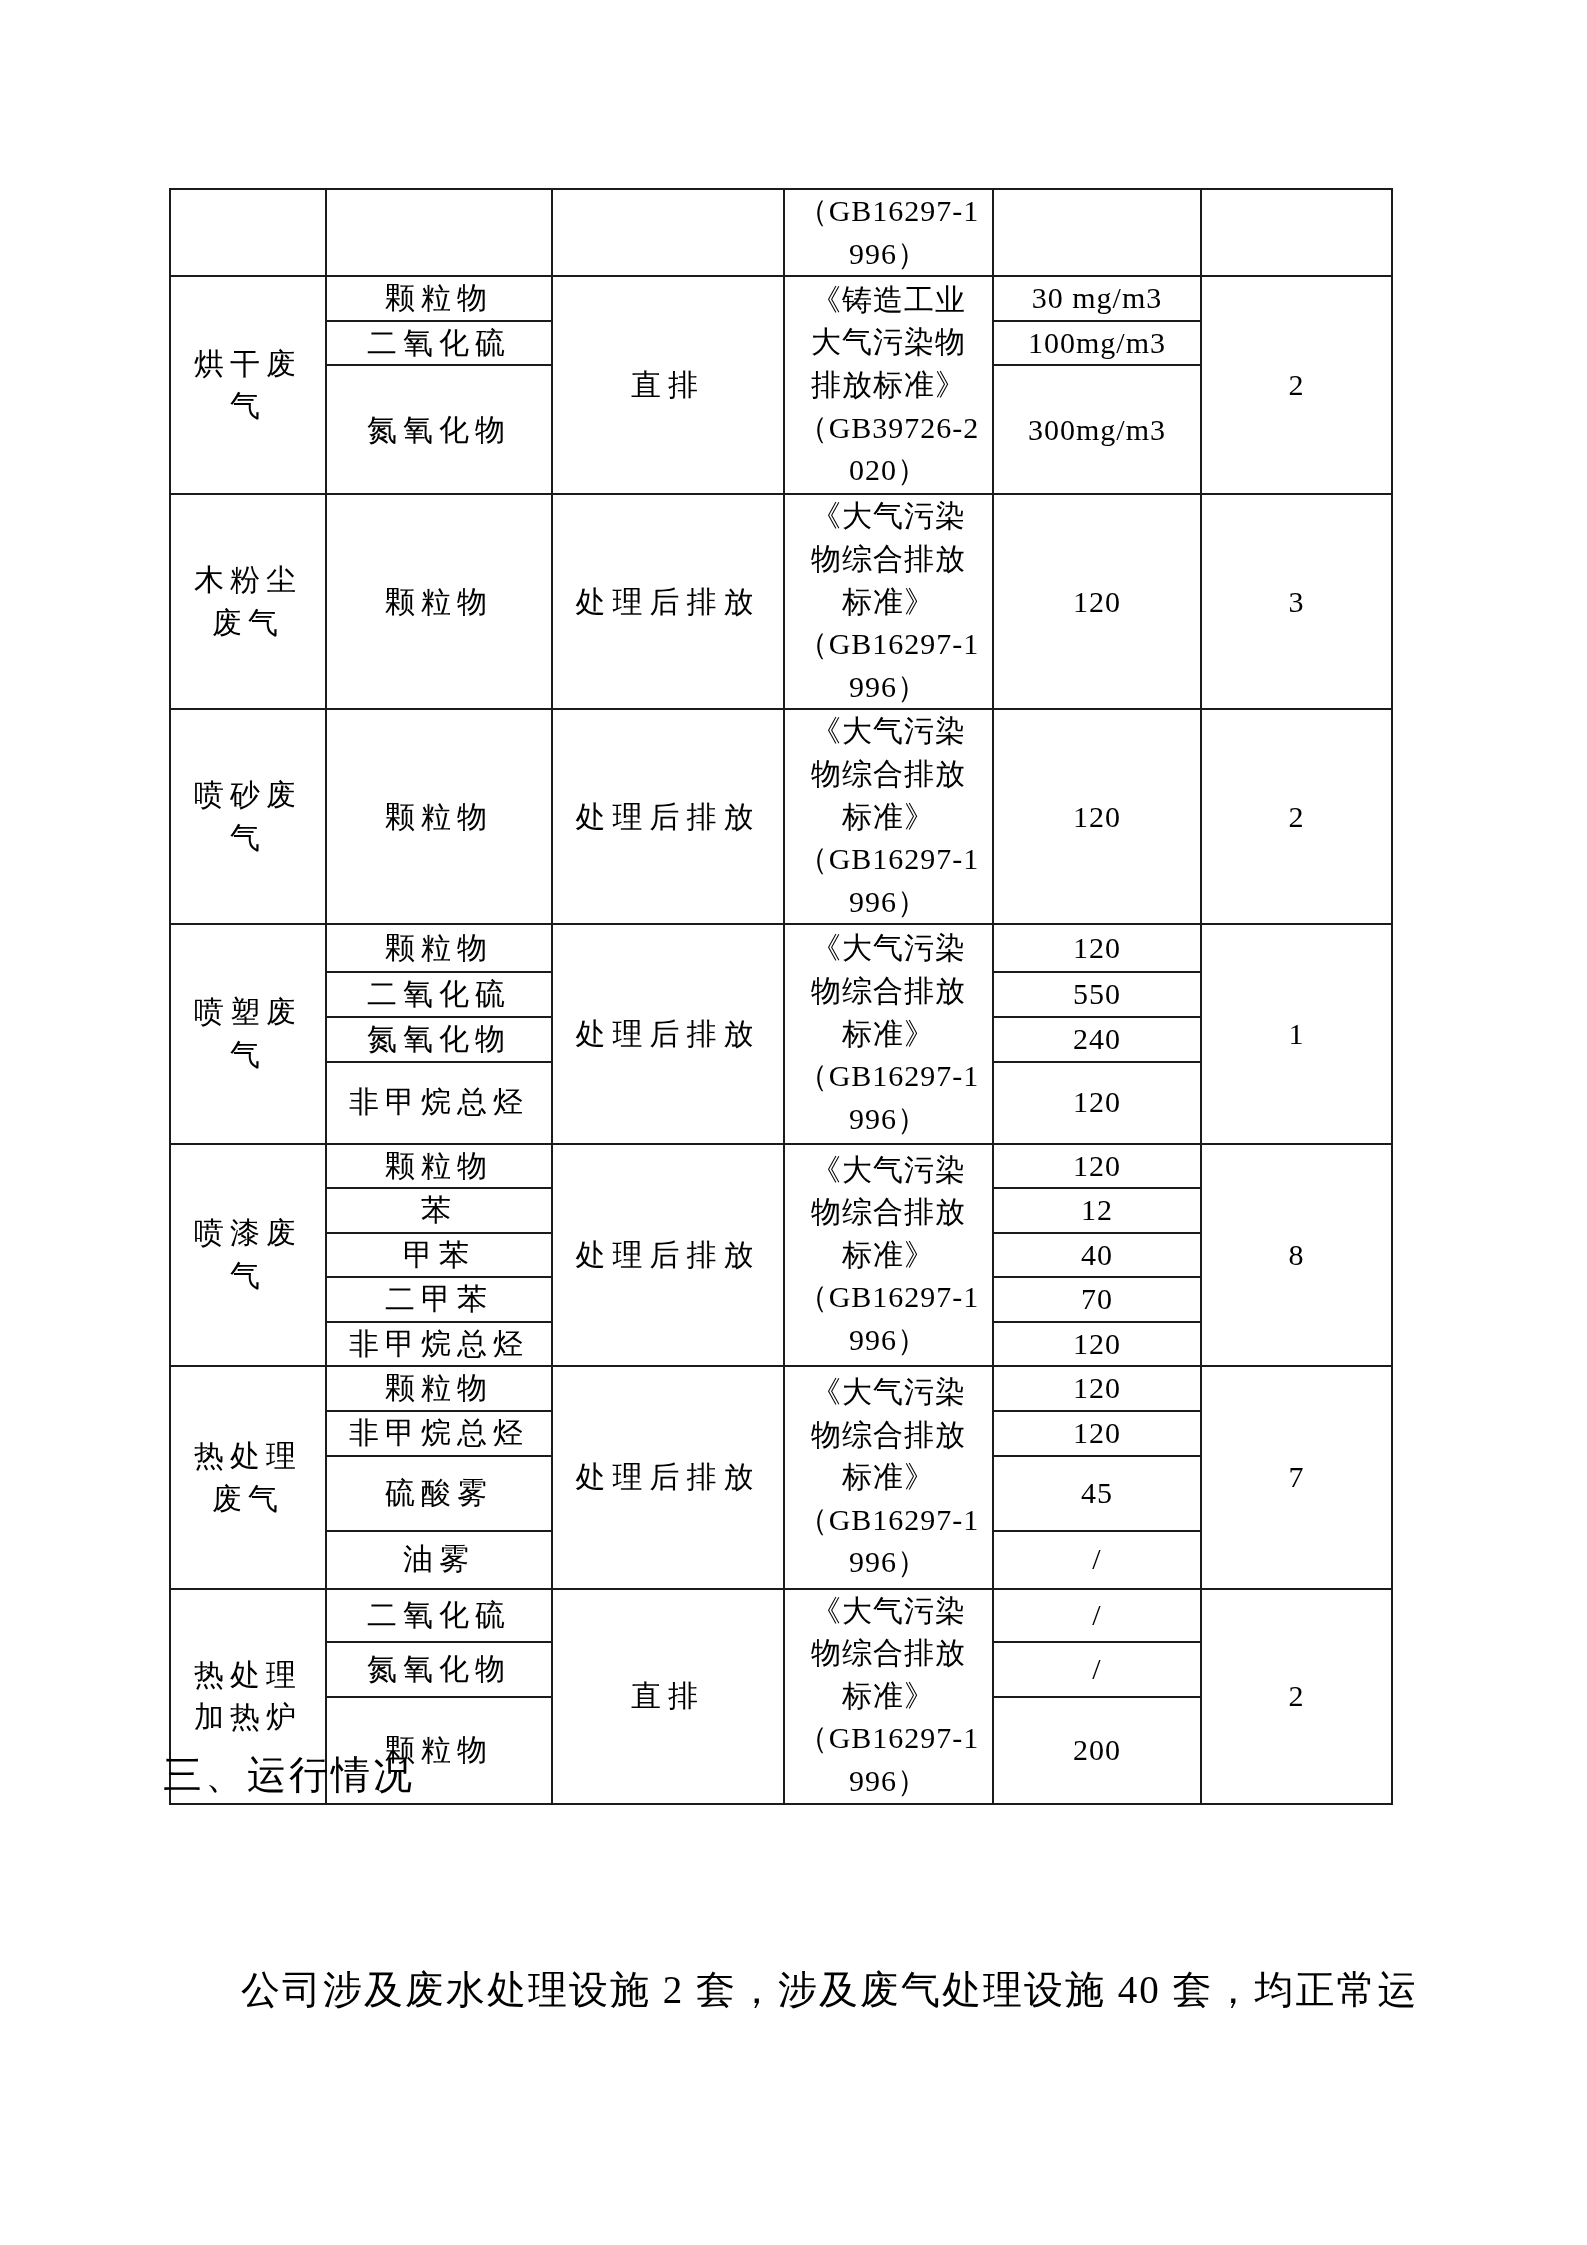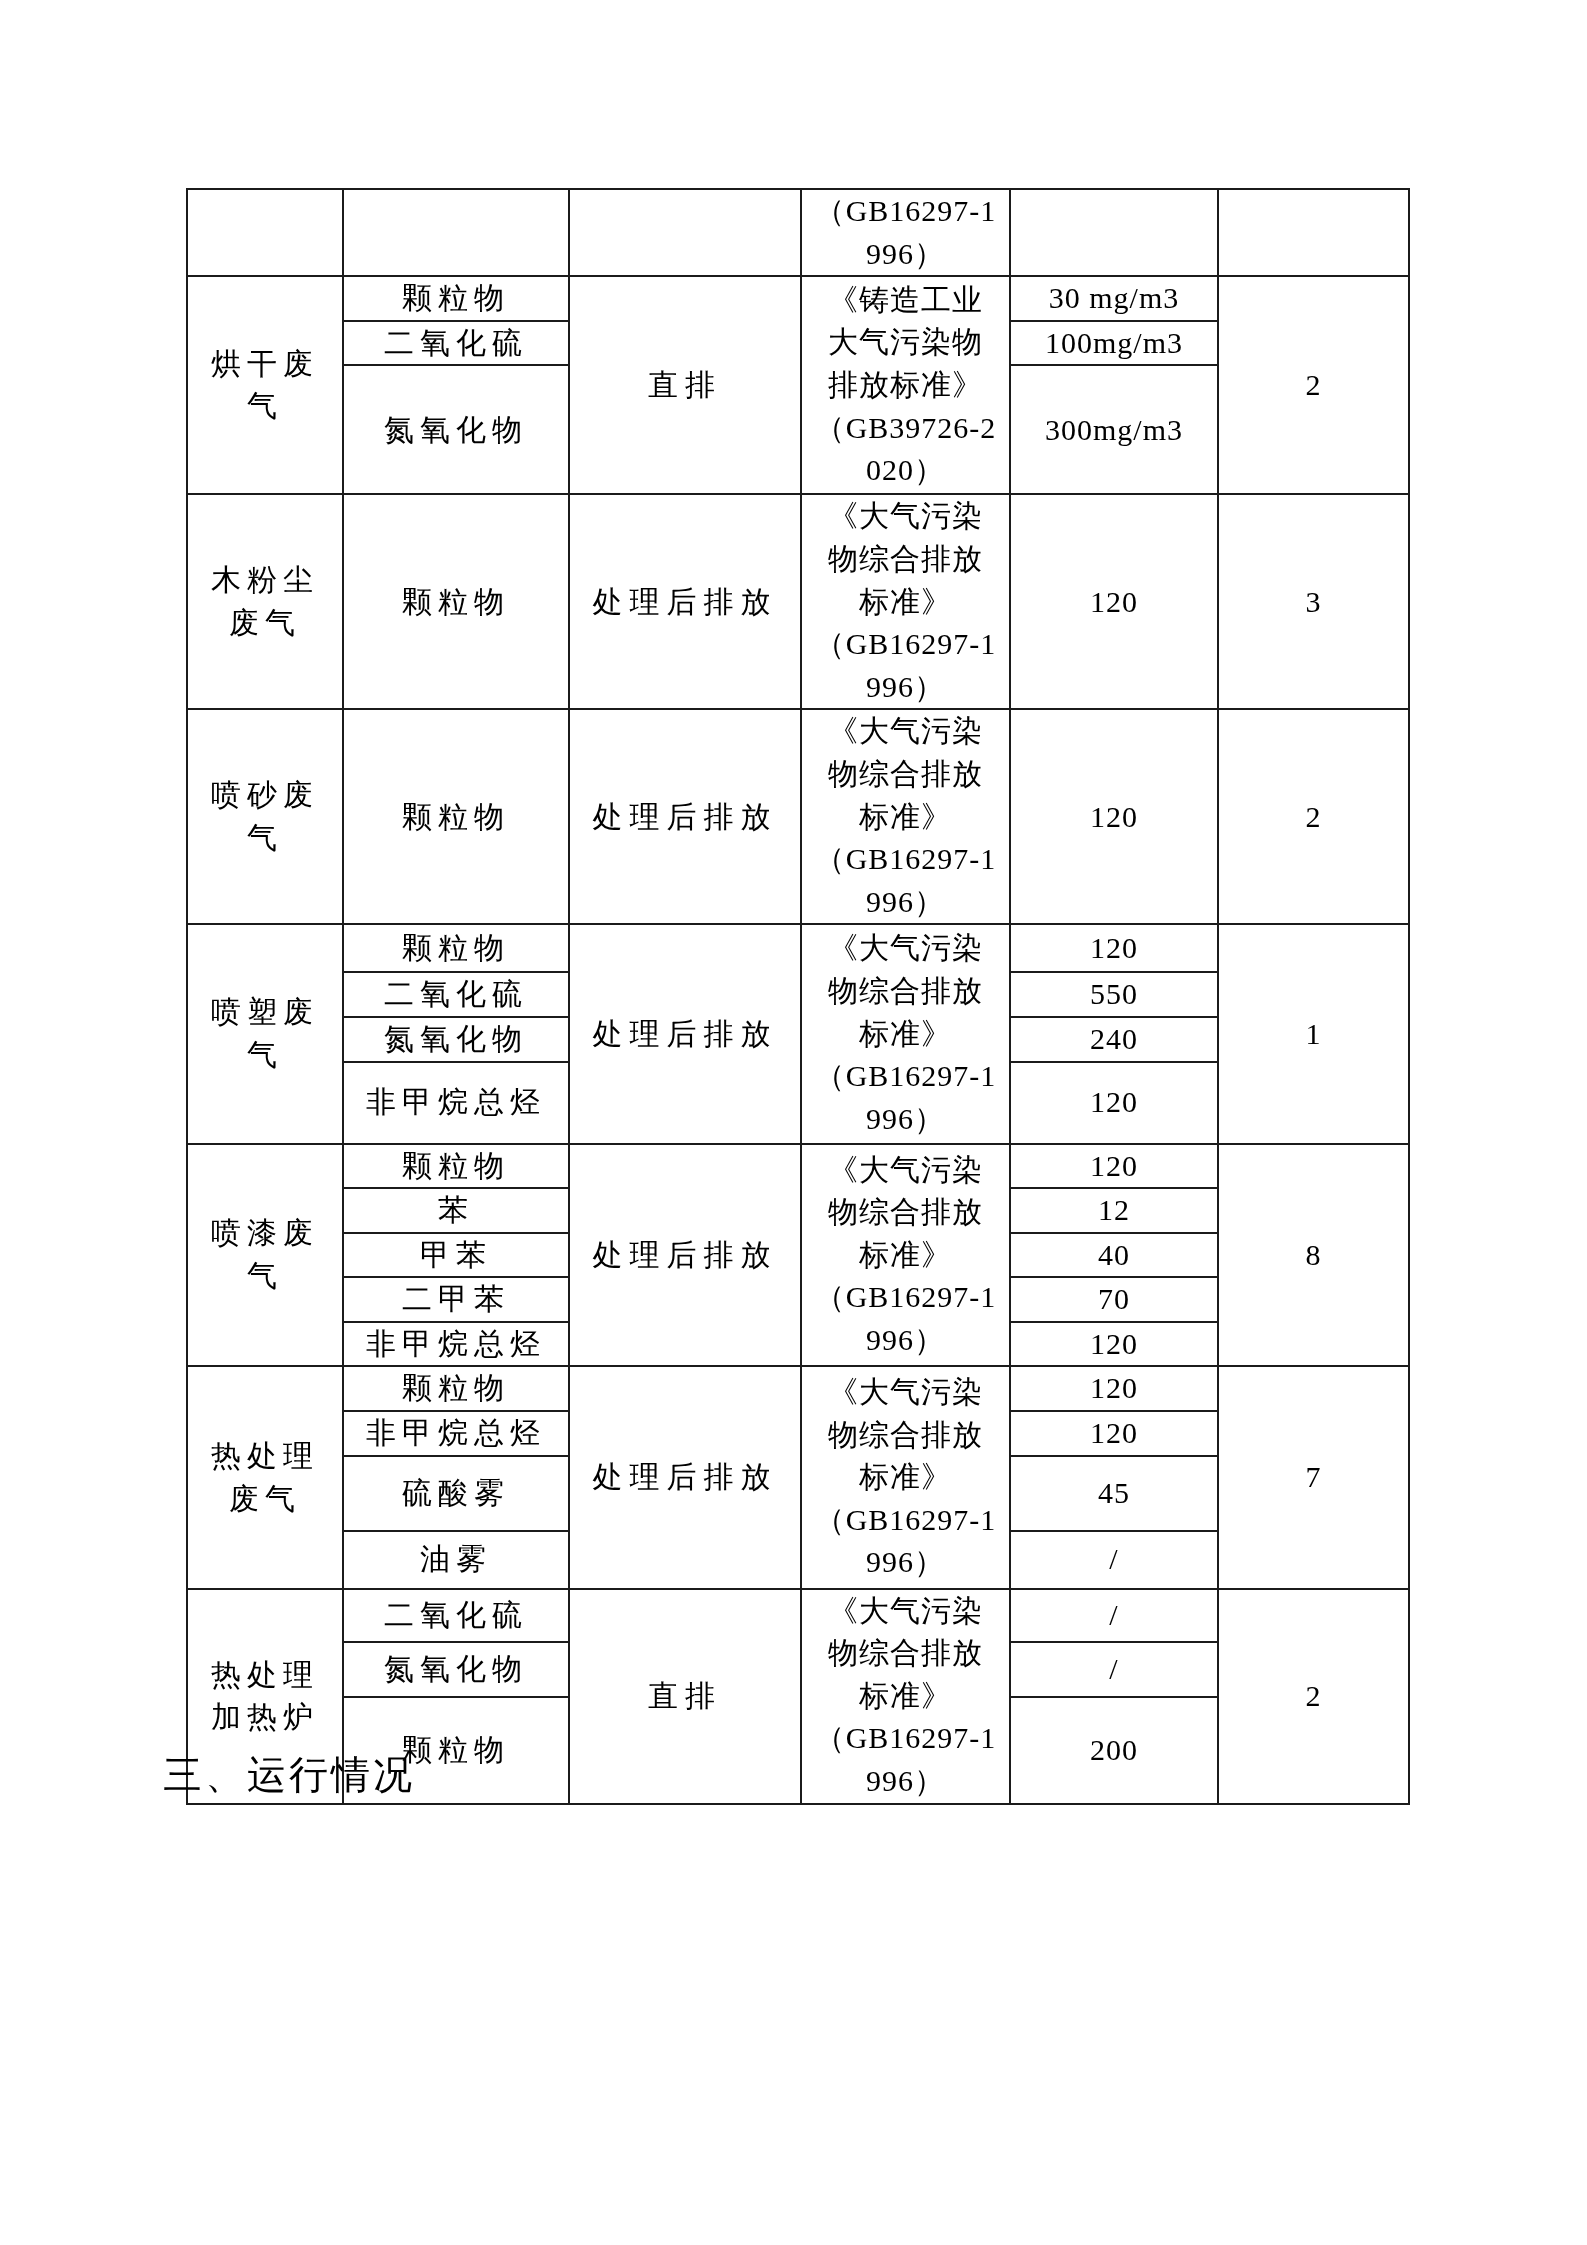--- a/index.html
+++ b/index.html
@@ -2,21 +2,21 @@
 <html><head>
 <meta charset="utf-8">
 <style>
   html,body{margin:0;padding:0;background:#ffffff;}
   .page{
     position:relative;width:1587px;height:2245px;background:#ffffff;
     font-family:"Liberation Serif","DejaVu Serif",serif;color:#000;
     overflow:hidden;
   }
   table.emission{
-    position:absolute;left:186px;top:188px;width:1222px;
+    position:absolute;left:169px;top:188px;width:1222px;
     border-collapse:collapse;table-layout:fixed;padding-left:44px;
   }
   table.emission td{
     border:2px solid #1b1b1b;
     text-align:center;vertical-align:middle;
     padding:0;font-size:30px;line-height:1.42;
     white-space:pre-line;overflow:hidden;
   }
   td.gas{letter-spacing:6px;line-height:1.5;border-radius:9px;}
   td.pol{letter-spacing:6px;}
@@ -212,14 +212,15 @@
       </tr>
       <tr style="height:94px">
         <td class="pol">颗粒物</td>
         <td class="lim">200</td>
       </tr>
 
     </tbody>
   </table>
 
   <div class="section-heading">三、运行情况</div>
+  <div class="para-line l1">公司涉及废水处理设施 2 套，涉及废气处理设施 40 套，均正常运</div>
 
 </div>
 
 </body></html>

